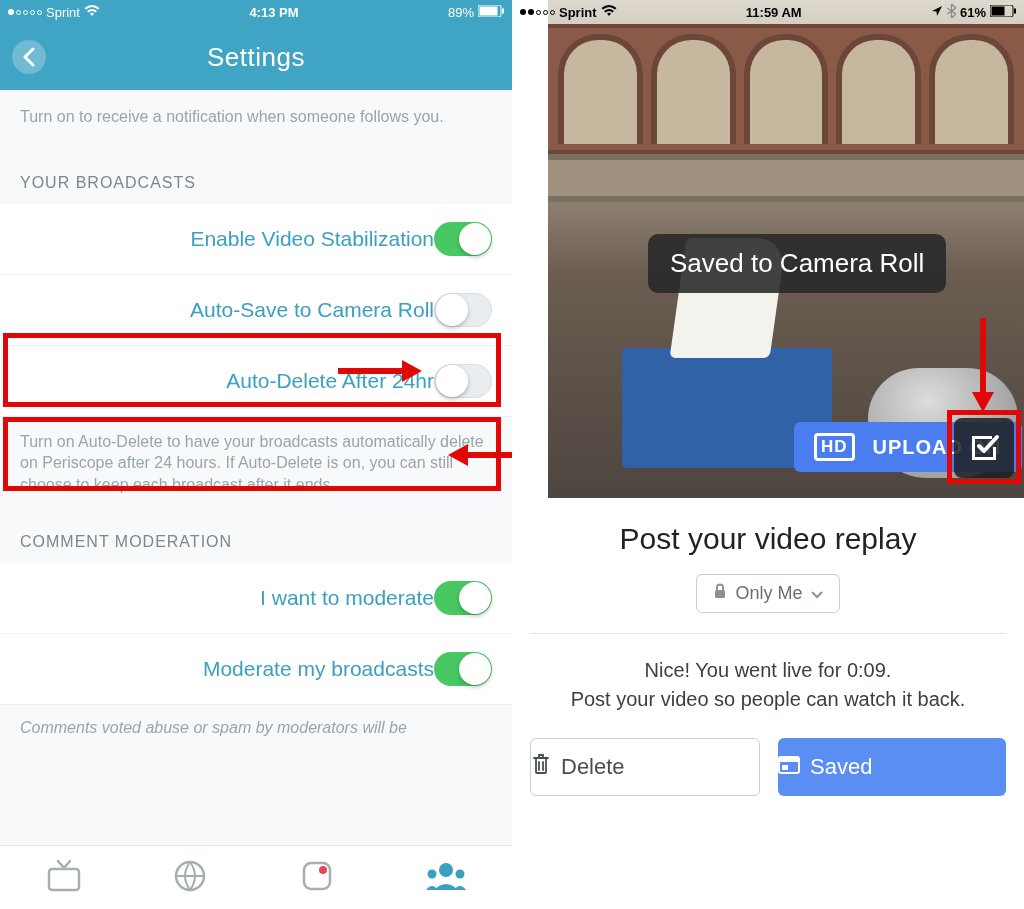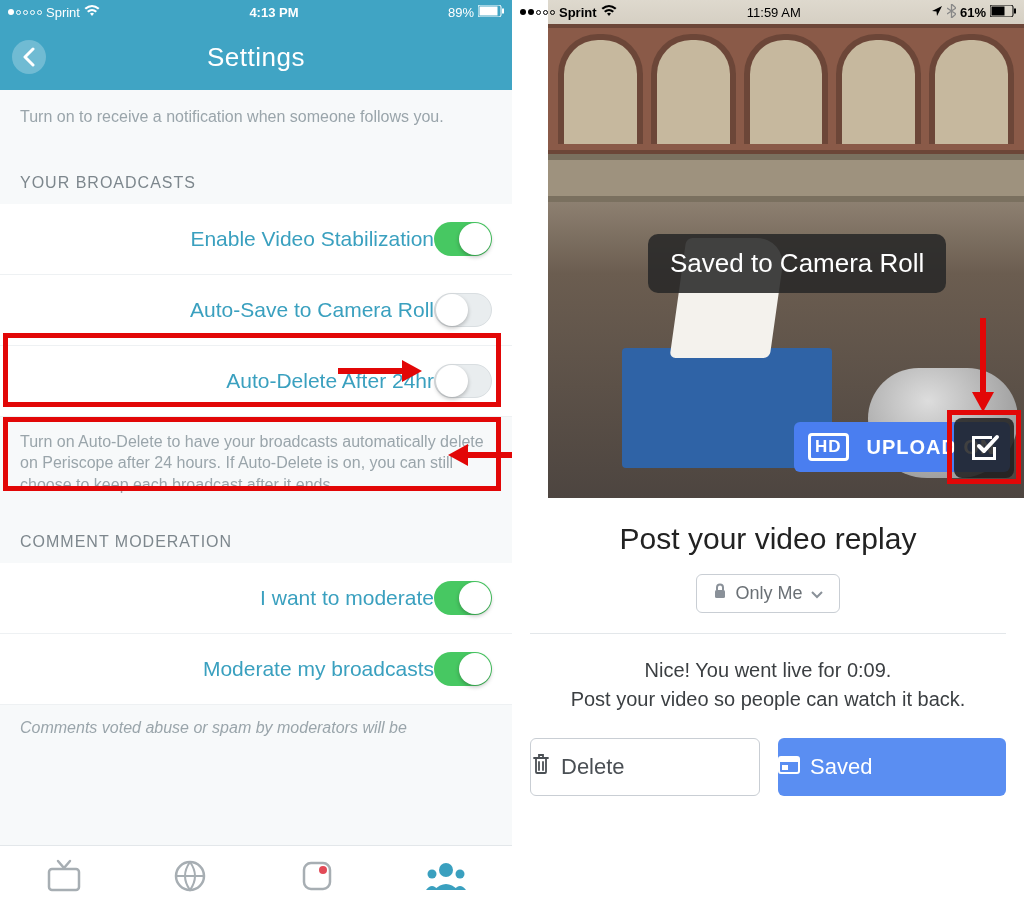--- a/index.html
+++ b/index.html
@@ -39,21 +39,21 @@
   .right-phone .status-bar .dot.off { border-color:#000; background:transparent;}
   .video-area { height:498px; background:linear-gradient(180deg,#ded9ce 0%, #b4a896 24%, #6b5d50 55%, #4d4540 100%); position:relative; overflow:hidden;margin-left:36px;}
   .building { position:absolute; top:24px; left:0; right:0; height:130px; background:#8a5a48; display:flex; gap:8px; padding:6px 10px; border-top:4px solid #6c4638; border-bottom:4px solid #6c4638;}
   .arch { flex:1; background:#6c4638; border-radius:40px 40px 0 0; position:relative;}
   .arch::after{content:"";position:absolute;inset:6px 6px 0 6px; background:#c6b89e; border-radius:34px 34px 0 0;}
   .window-frame { position:absolute; top:154px; left:0; right:0; height:48px; background:#9e927e; border-top:6px solid #7a705f; border-bottom:6px solid #7a705f;}
   .tissue-box { position:absolute; left:74px; bottom:30px; width:210px; height:120px; background:#2f63a6; border-radius:4px;}
   .tissue { position:absolute; left:130px; bottom:140px; width:100px; height:120px; background:#f4f2ed; transform:skewX(-8deg); border-radius:6px 30px 6px 6px;}
   .mouse { position:absolute; right:6px; bottom:20px; width:150px; height:110px; background:radial-gradient(ellipse at 40% 30%, #ddd, #888); border-radius:60px 60px 70px 70px;}
   .toast { position:absolute; top:234px; left:100px; background:rgba(40,40,40,0.88); color:#fff; padding:14px 22px; border-radius:10px; font-size:26px;}
-  .hd-badge { position:absolute; bottom:26px; left:246px; height:50px; background:#4a7ef0; color:#fff; display:flex; align-items:center; padding:0 14px; border-radius:6px; font-size:20px; font-weight:600; letter-spacing:1px; gap:18px;}
+  .hd-badge { position:absolute; bottom:26px; left:246px; height:50px; background:#4a7ef0; color:#fff; display:flex; align-items:center; padding:0 20px; border-radius:6px; font-size:20px; font-weight:600; letter-spacing:1px; gap:18px;}
   .hd-box { border:3px solid #fff; border-radius:4px; padding:1px 4px; font-size:17px; font-weight:800;}
   .save-check { position:absolute; bottom:20px; right:10px; width:60px; height:60px; background:rgba(30,30,30,0.85); border-radius:8px; display:flex; align-items:center; justify-content:center;}
   .post-panel { background:#fff; height:calc(909px - 498px); padding:24px 18px 14px 18px; display:flex; flex-direction:column; align-items:center; position:relative;}
   .post-title { font-size:30px; color:#222; font-weight:500; margin-bottom:18px;}
   .privacy-pill { border:1px solid #c9ced4; border-radius:6px; padding:8px 16px; color:#6a7075; font-size:18px; display:flex; align-items:center; gap:8px; margin-bottom:20px;}
   .hr { width:100%; border:none; border-top:1px solid #e3e7ea; margin-bottom:22px;}
   .post-msg { color:#3b3f42; font-size:20px; text-align:center; line-height:1.45; margin-bottom:24px; max-width:430px;}
   .btn-row { display:flex; gap:18px; width:100%; }
   .btn { flex:1; height:58px; border-radius:6px; display:flex; align-items:center; gap:10px; font-size:22px; font-weight:500;}
   .btn-delete { border:1px solid #c9ced4; color:#4a4f54; background:#fff;}
@@ -207,21 +207,21 @@
             <span class="dot off"></span>
             <span class="dot off"></span>
         </span>
         <span>Sprint</span>
         <span>
           <svg width="16" height="12" viewBox="0 0 16 12">
               <path d="M8 11 L10 8.5 Q8 7 6 8.5 Z M3 6 Q8 2 13 6 L11.5 7.5 Q8 4.5 4.5 7.5 Z M0.5 3 Q8 -3 15.5 3 L14 4.5 Q8 -0.5 2 4.5 Z" fill="#000"></path>
             </svg>
         </span>
       </div>
-      <div style="font-weight:400;">11:59 AM</div>
+      <div style="font-weight:700;">11:59 AM</div>
       <div class="status-right">
         <span><svg width="12" height="12" viewBox="0 0 12 12">
               <path d="M1 6 L11 1 L6 11 L5.5 6.5 Z" fill="#000"></path>
             </svg></span>
         <span><svg width="9" height="14" viewBox="0 0 9 14">
               <path d="M4.5 0 L4.5 14 L9 10 L0 4 M4.5 0 L9 4 L0 10" stroke="#888" stroke-width="1.3" fill="none"></path>
             </svg></span>
         <span>61%</span>
         <span>
           <svg width="26" height="12" viewBox="0 0 26 12">

